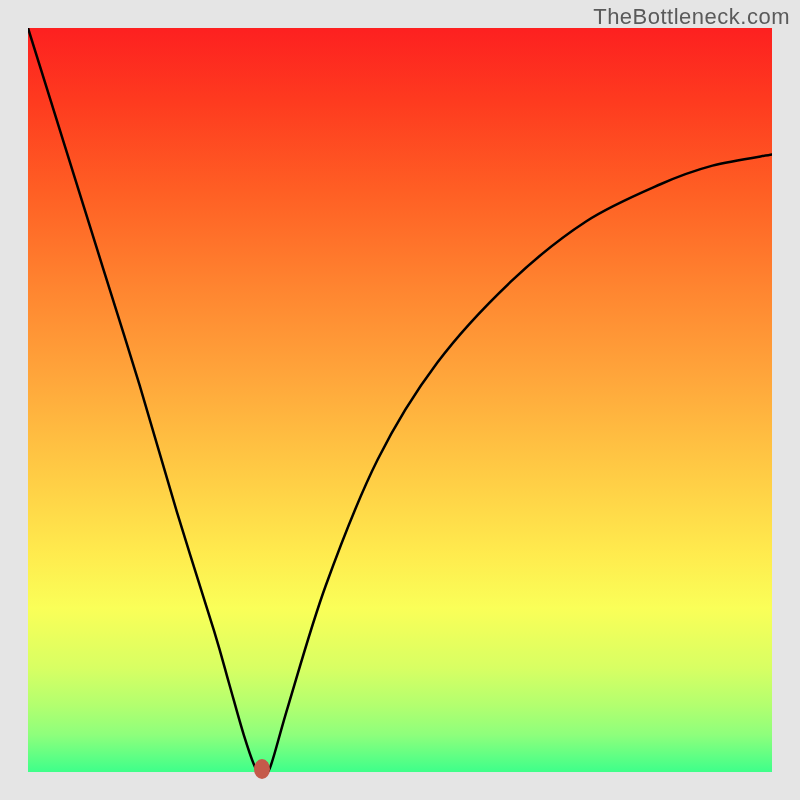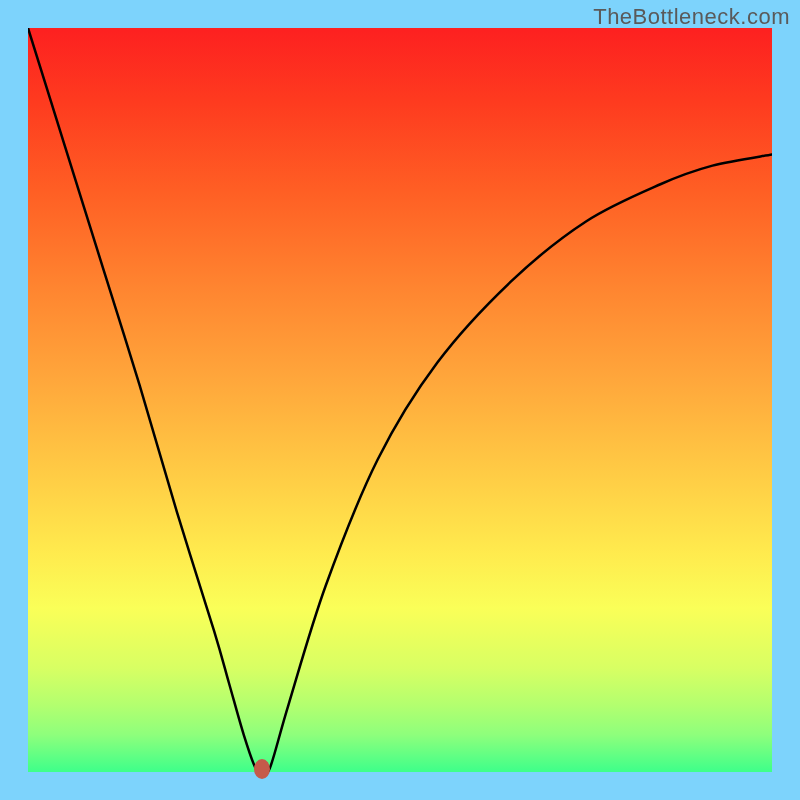--- a/index.html
+++ b/index.html
@@ -10,21 +10,21 @@
     background: #000;
     overflow: hidden;
     font-family: Arial, Helvetica, sans-serif;
   }
   .frame {
     position: absolute;
     top: 0;
     left: 0;
     width: 800px;
     height: 800px;
-    background: #7dd3fc;
+    background: #e5e5e5;
   }
   .plot-area {
     position: absolute;
     top: 28px;
     left: 28px;
     width: 744px;
     height: 744px;
     background: linear-gradient(
       to bottom,
       #fd2020 0%,

